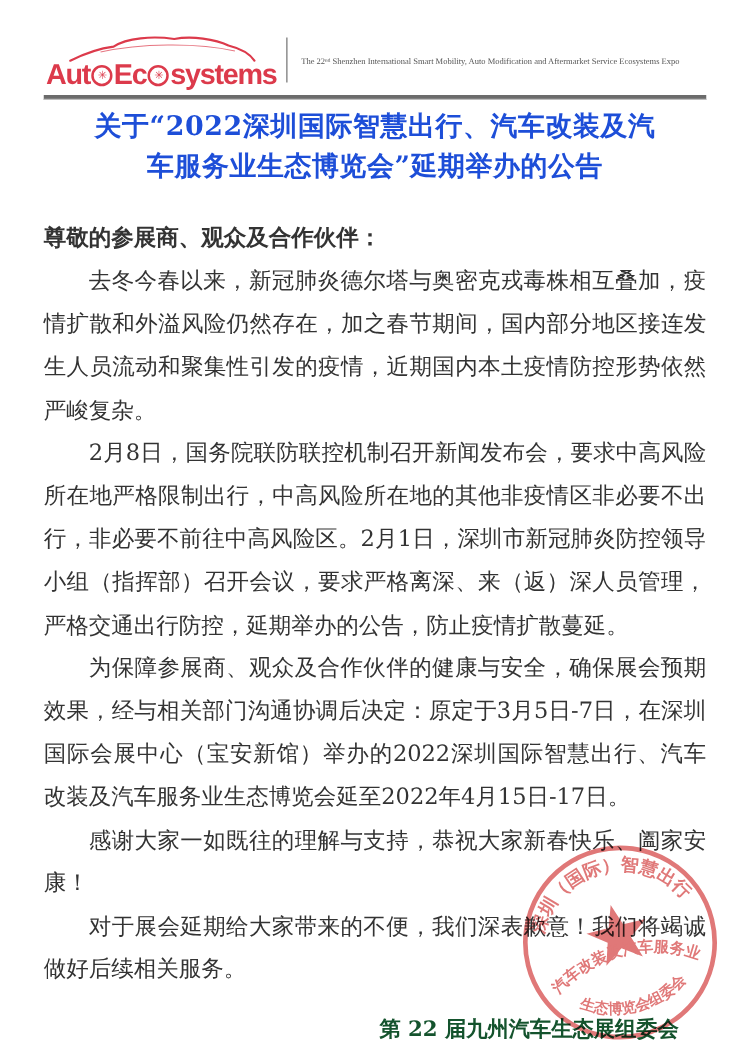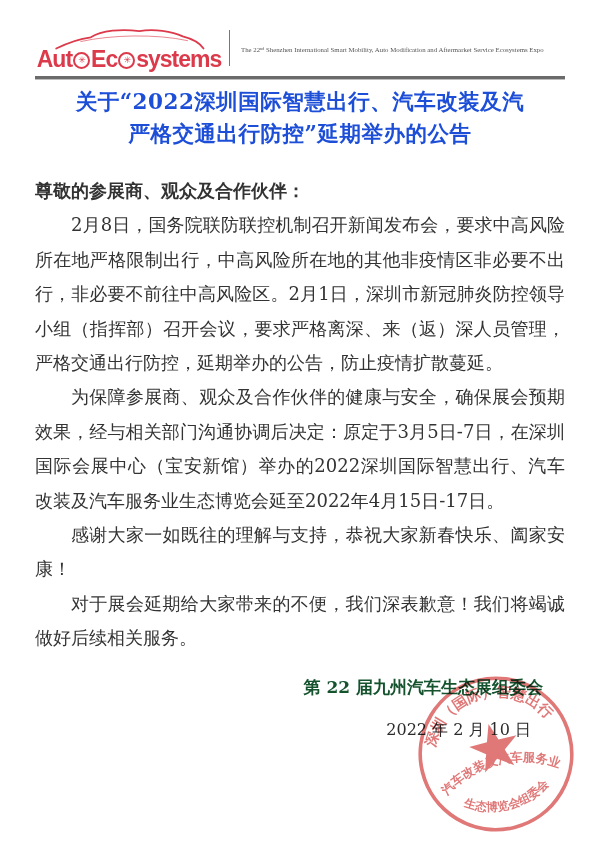--- a/index.html
+++ b/index.html
@@ -105,25 +105,26 @@
     <div class="hdr-divider"></div>
     <div class="expo-titles">
       <div class="expo-en">The 22ⁿᵈ Shenzhen International Smart Mobility, Auto Modification and Aftermarket Service Ecosystems Expo</div>
     </div>
   </div>
   <div class="header-rule"></div>
 
   <div class="doc">
     <h1 class="doc-title">
       <span>关于“2022深圳国际智慧出行、汽车改装及汽</span><br>
-      <span>严格交通出行防控”延期举办的公告</span>
+      <span>车服务业生态博览会”延期举办的公告</span>
     </h1>
 
     <div class="body-text">
       <p class="salutation">尊敬的参展商、观众及合作伙伴：</p>
+      <p class="para">去冬今春以来，新冠肺炎德尔塔与奥密克戎毒株相互叠加，疫情扩散和外溢风险仍然存在，加之春节期间，国内部分地区接连发生人员流动和聚集性引发的疫情，近期国内本土疫情防控形势依然严峻复杂。</p>
       <p class="para">2月8日，国务院联防联控机制召开新闻发布会，要求中高风险所在地严格限制出行，中高风险所在地的其他非疫情区非必要不出行，非必要不前往中高风险区。2月1日，深圳市新冠肺炎防控领导小组（指挥部）召开会议，要求严格离深、来（返）深人员管理，严格交通出行防控，延期举办的公告，防止疫情扩散蔓延。</p>
       <p class="para">为保障参展商、观众及合作伙伴的健康与安全，确保展会预期效果，经与相关部门沟通协调后决定：原定于3月5日-7日，在深圳国际会展中心（宝安新馆）举办的2022深圳国际智慧出行、汽车改装及汽车服务业生态博览会延至2022年4月15日-17日。</p>
       <p class="para">感谢大家一如既往的理解与支持，恭祝大家新春快乐、阖家安康！</p>
       <p class="para">对于展会延期给大家带来的不便，我们深表歉意！我们将竭诚做好后续相关服务。</p>
     </div>
 
     <div class="sign-block">
       <div class="signature">第 22 届九州汽车生态展组委会</div>
       <div class="date">2022 年 2 月 10 日</div>
     </div>

